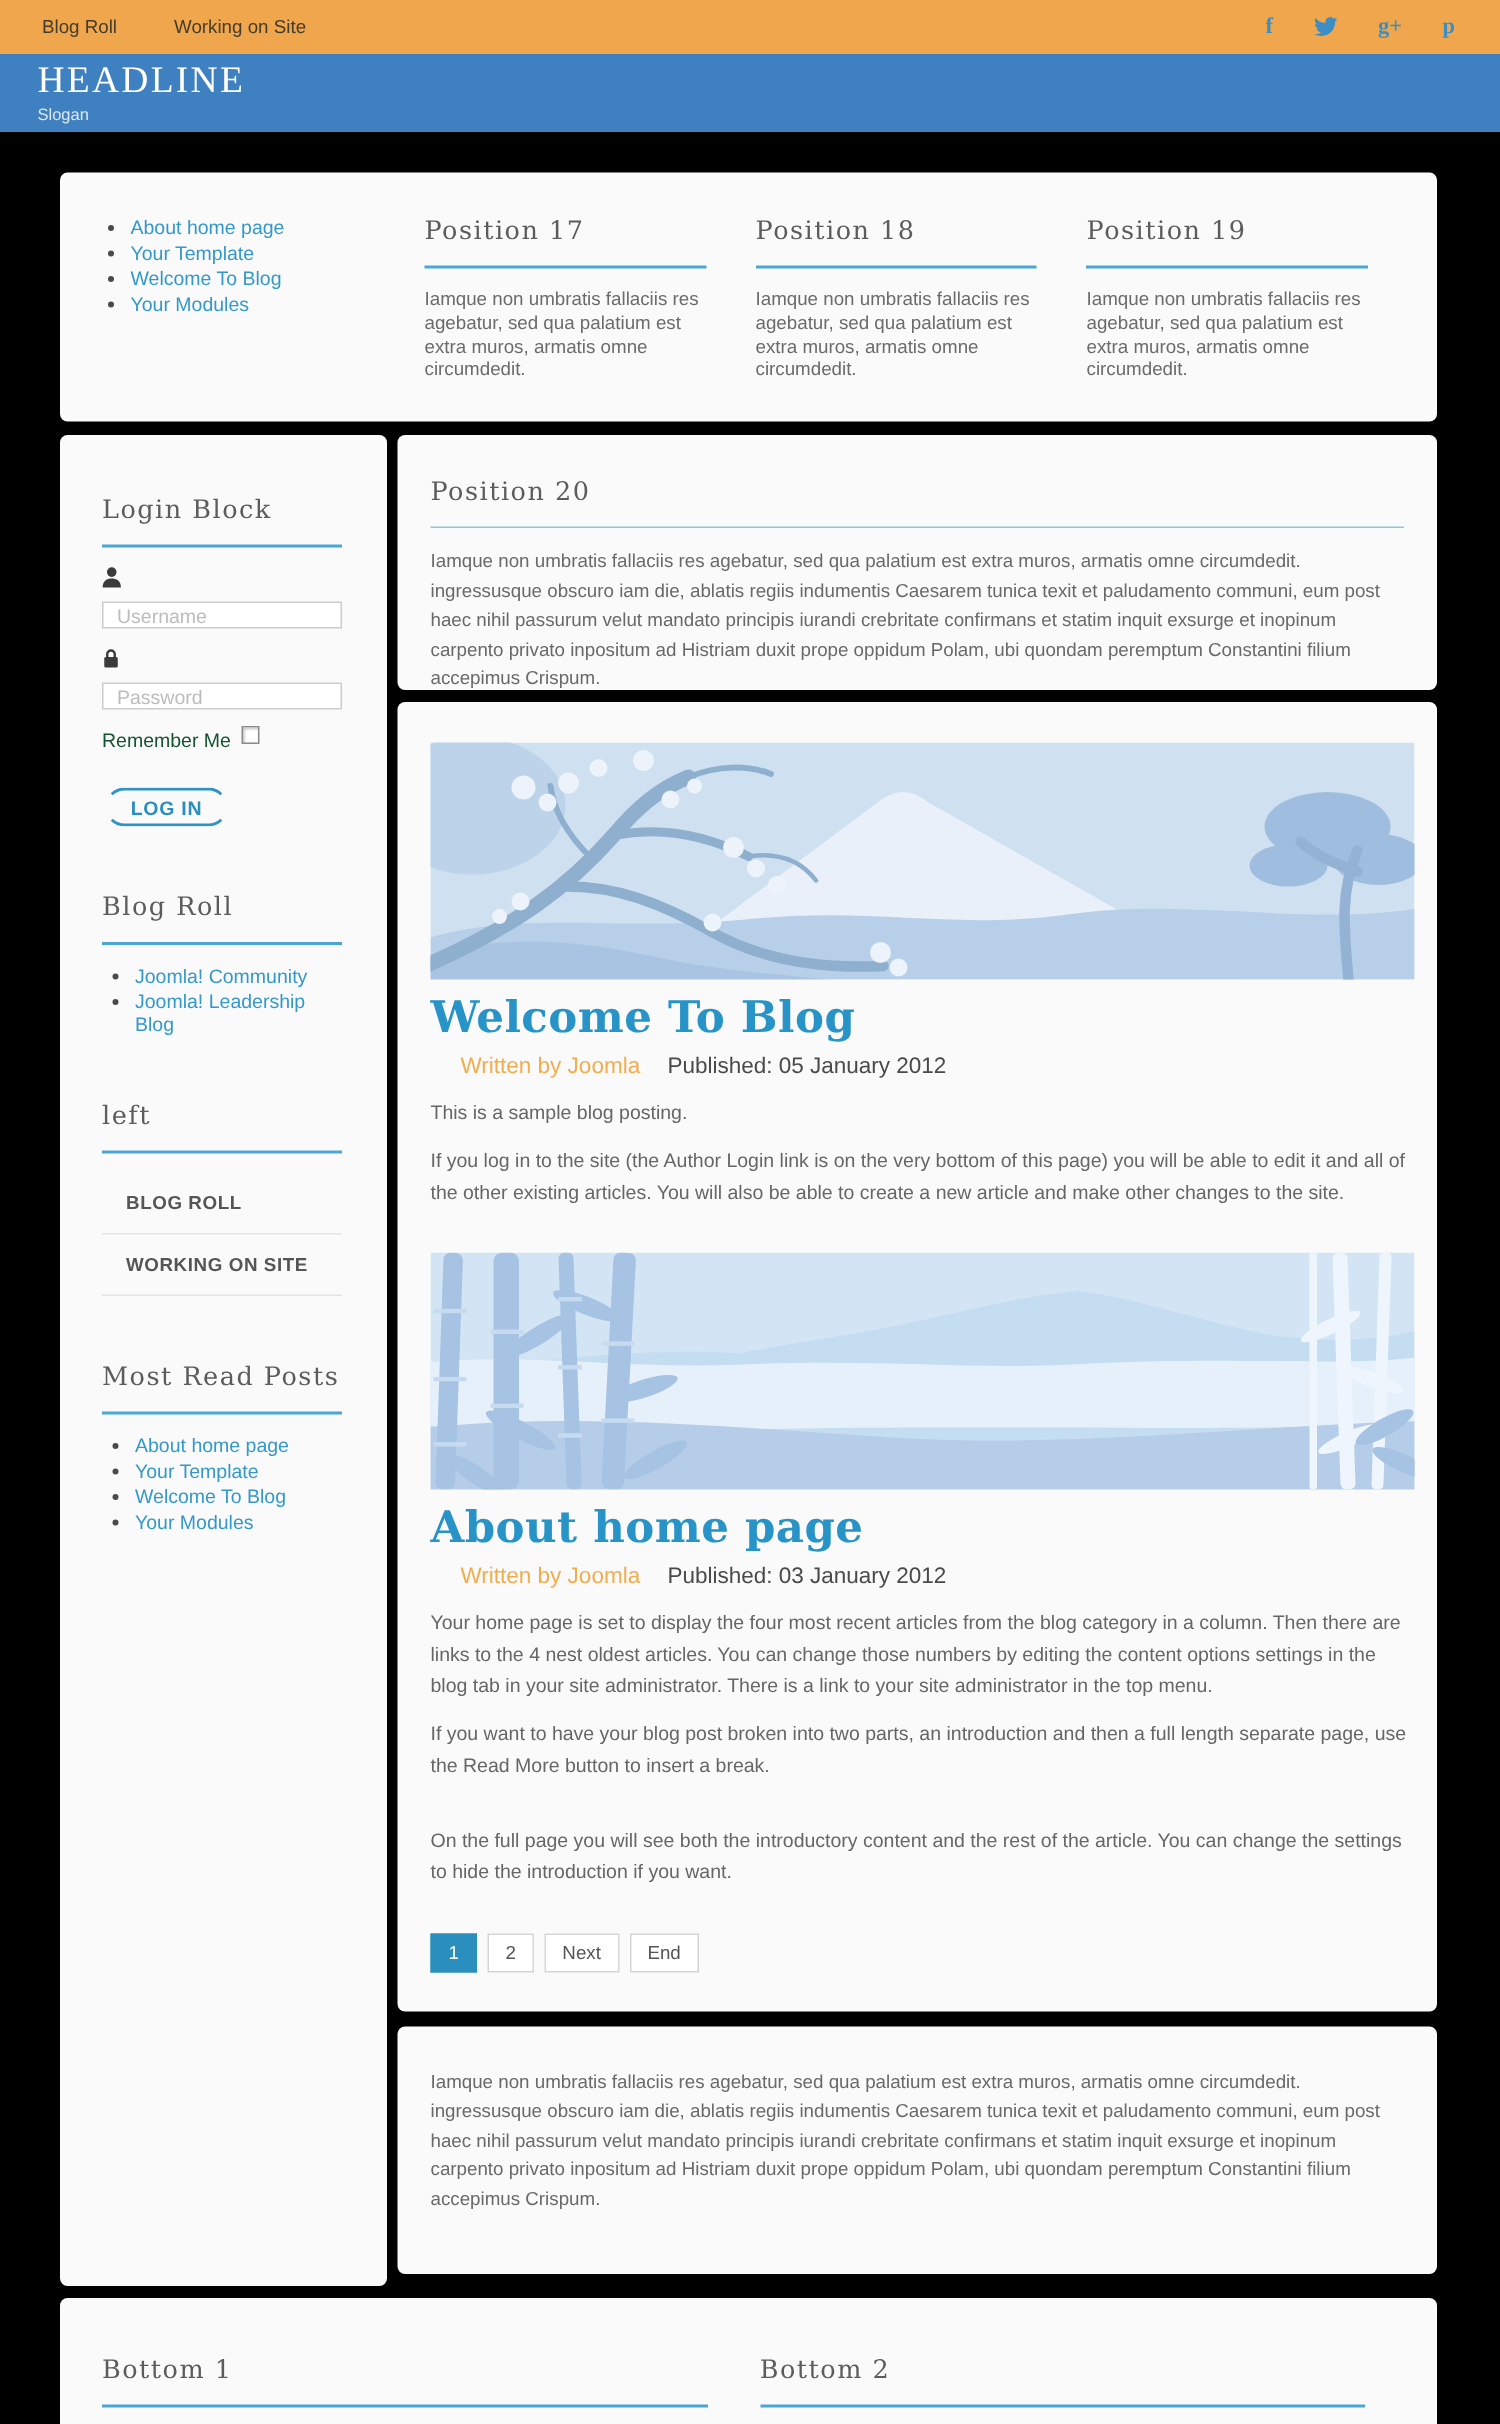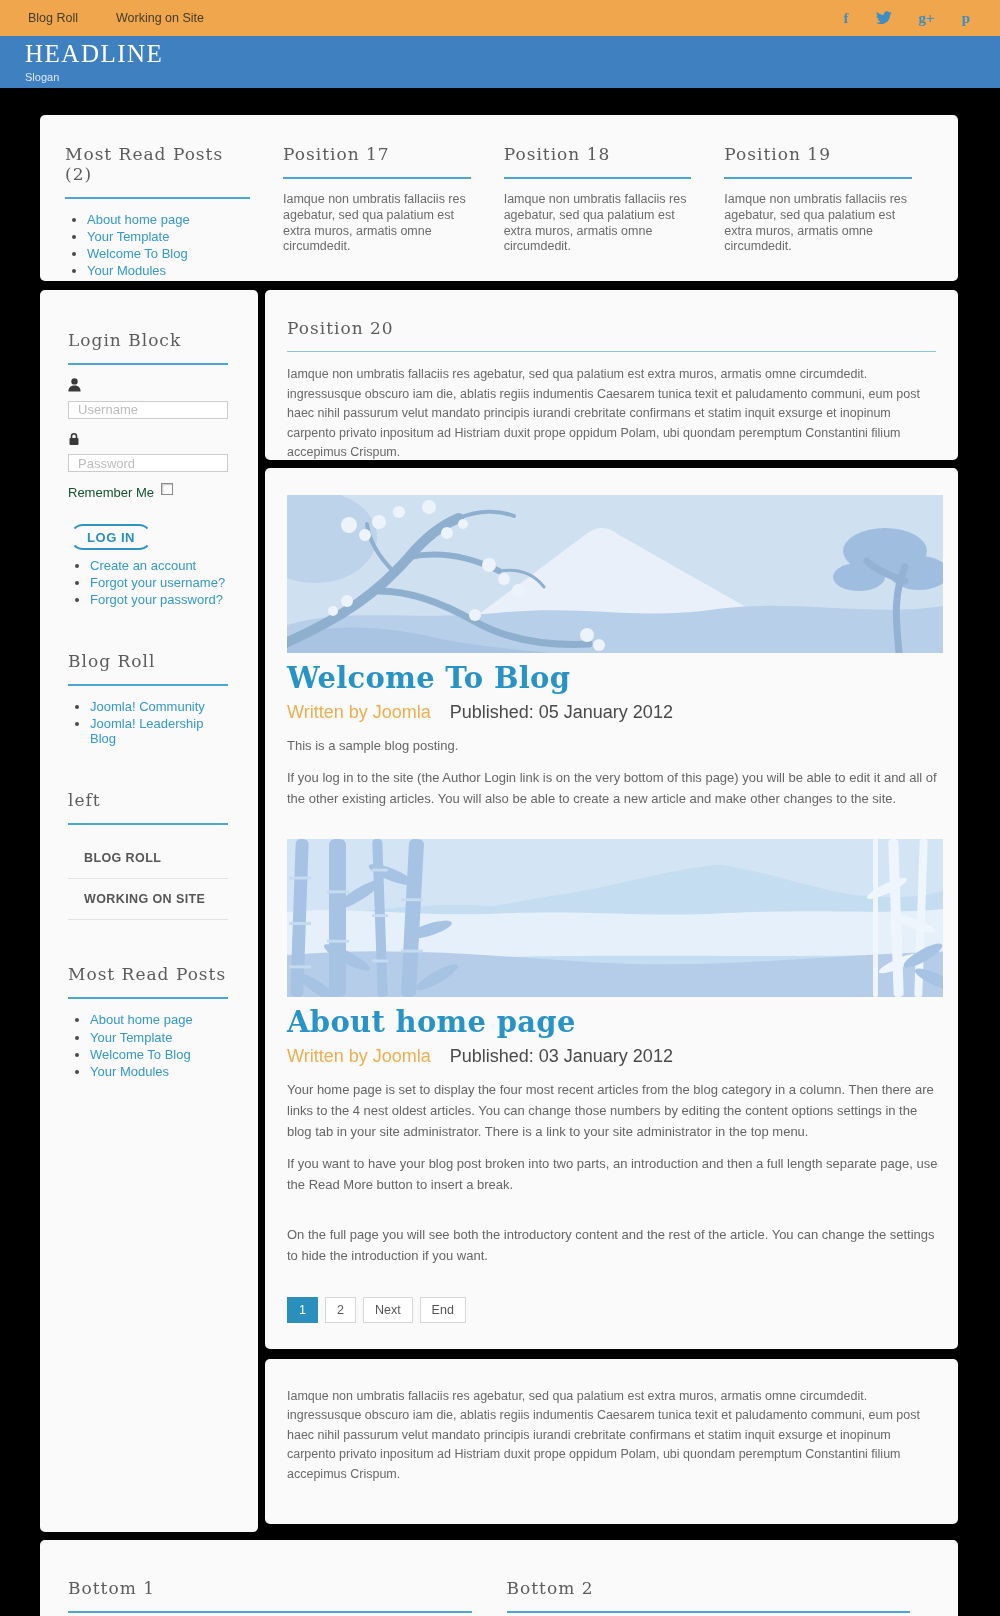--- a/index.html
+++ b/index.html
@@ -109,21 +109,21 @@
   .pos21 { height:165px; }
 
   .blog-card { padding:27px 15px 26px 22px; margin-bottom:10px; }
   .post { margin-bottom:30px; }
   .post-image { width:100%; height:158px; display:block; }
   .post-title {
     font-family:"DejaVu Serif", serif; font-weight:bold;
     font-size:29px; color:#2793c7; letter-spacing:.3px;
     margin:8px 0 7px; cursor:pointer;
   }
-  .post-meta { font-size:18px; margin-bottom:13px; }
+  .post-meta { font-size:15px; margin-bottom:13px;margin-left:20px; }
   .post-meta .written { color:#f0ad4e; }
   .post-meta .published { color:#4a4a4a; margin-left:14px; }
   .post-body { font-size:13px; line-height:1.6; color:#666; margin-bottom:11px; }
   .post-body.gap-above { margin-top:30px; }
 
   .pagination { display:flex; gap:7px; list-style:none; margin-top:26px; }
   .page-btn {
     min-width:30px; height:26px; padding:0 11px;
     display:flex; align-items:center; justify-content:center;
     background:#fff; border:1px solid #d5d5d5; color:#555;
@@ -161,21 +161,20 @@
   <div class="brand">
     <h1 class="brand-title">HEADLINE</h1>
     <div class="brand-slogan">Slogan</div>
   </div>
 </header>
 
 <div class="content">
 
   <section class="card top-row">
     <div class="col first">
-      <h3 class="module-title">Most Read Posts (2)</h3>
       <ul class="link-list">
         <li><span class="lnk">About home page</span></li>
         <li><span class="lnk">Your Template</span></li>
         <li><span class="lnk">Welcome To Blog</span></li>
         <li><span class="lnk">Your Modules</span></li>
       </ul>
     </div>
     <div class="col">
       <h3 class="module-title">Position 17</h3>
       <p class="small-text">Iamque non umbratis fallaciis res agebatur, sed qua palatium est extra muros, armatis omne circumdedit.</p>
@@ -208,25 +207,20 @@
               <path d="M3.5,6 V4.2 a2.5,2.5 0 0 1 5,0 V6" stroke="#3a3a3a" stroke-width="1.6" fill="none"></path>
               <rect x="1.5" y="6" width="9" height="7" rx="1" fill="#3a3a3a"></rect>
             </svg>
         </span>
         <input class="text-input" type="password" placeholder="Password" style="">
         <div class="remember-row">
           <span>Remember Me</span>
           <span class="checkbox"></span>
         </div>
         <button class="login-btn">LOG IN</button>
-        <ul class="link-list">
-          <li><span class="lnk">Create an account</span></li>
-          <li><span class="lnk">Forgot your username?</span></li>
-          <li><span class="lnk">Forgot your password?</span></li>
-        </ul>
       </div>
 
       <div class="side-module">
         <h3 class="module-title">Blog Roll</h3>
         <ul class="link-list">
           <li><span class="lnk">Joomla! Community</span></li>
           <li><span class="lnk">Joomla! Leadership Blog</span></li>
         </ul>
       </div>
 

